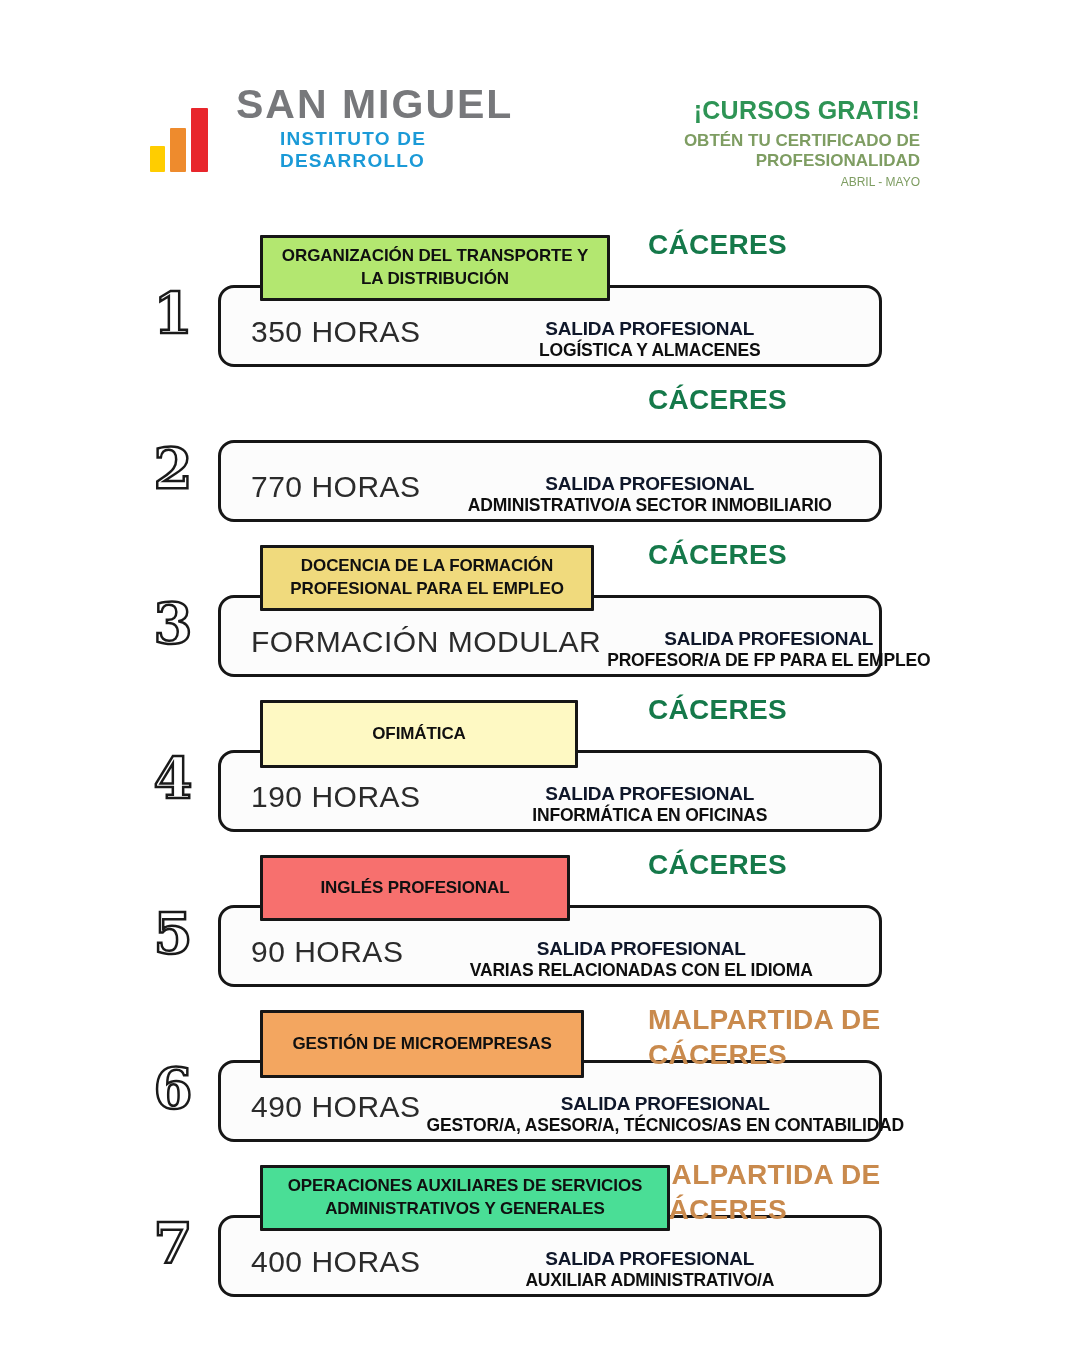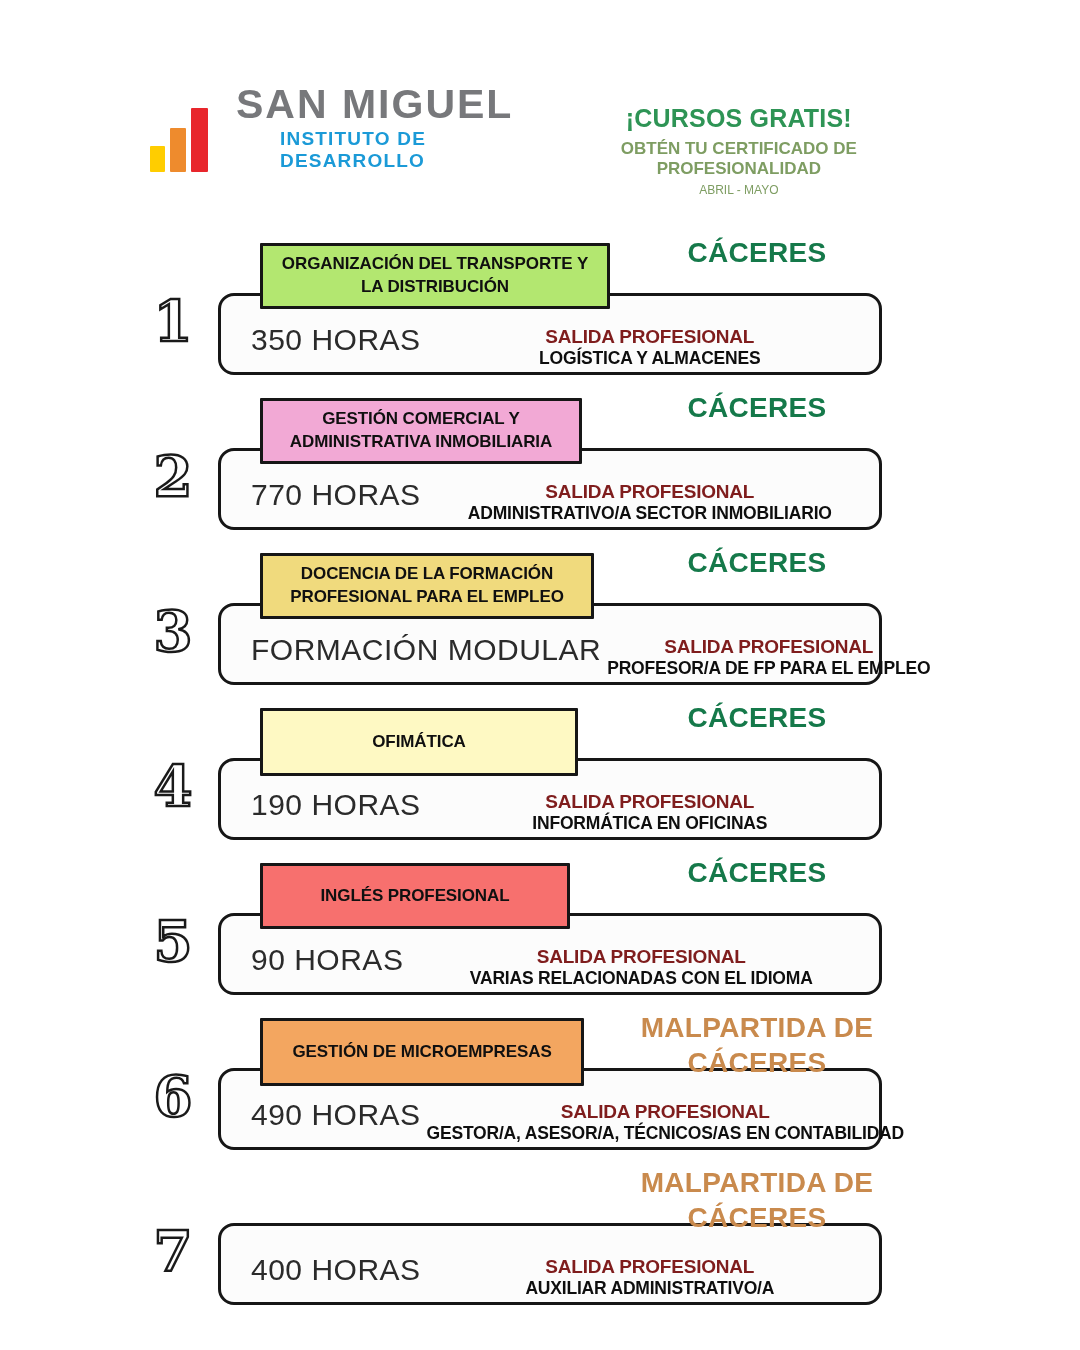--- a/index.html
+++ b/index.html
@@ -12,58 +12,58 @@
   .logo { display:flex; align-items:flex-end;gap:19px; }
   .logo-bars { display:flex; align-items:flex-end; gap:5px; margin-right:9px; }
   .bar { display:block; border-radius:1px; }
   .bar1 { width:15px; height:26px; }
   .bar2 { width:16px; height:44px; }
   .bar3 { width:17px; height:64px; }
   .logo-text { display:flex; flex-direction:column; }
   .logo-name { font-size:41px; font-weight:700; letter-spacing:2px; line-height:1.0; }
   .logo-sub  { font-size:19px; font-weight:700; letter-spacing:1.2px; margin-top:3px; }
 
-  .promo { width:380px; text-align:center; margin-top:20px; }
+  .promo { width:380px; text-align:right; margin-top:12px; }
   .promo-title { font-size:25px; font-weight:800; letter-spacing:0.2px; }
   .promo-sub   { font-size:17px; font-weight:700; margin-top:6px; }
   .promo-dates { font-size:12px; font-weight:400; margin-top:4px; }
 
   
   .courses { margin-top:46px; }
   .row { position:relative; height:155px; width:1080px; }
 
   .num { position:absolute; left:140px; top:50px; width:66px; text-align:center;
     font-family:"DejaVu Serif", serif; font-weight:700; font-size:56px; line-height:1;
     color:#ffffff; -webkit-text-stroke:2.5px #1a1a1a; }
 
   .cbox { position:absolute; left:218px; top:50px; width:664px; height:82px;
     background:#fcfcfc; border:3px solid #161616; border-radius:16px;
     display:flex; align-items:center; }
   .hours { margin-left:30px; margin-top:12px; font-size:30px; font-weight:400;
     color:#2b2b2b; letter-spacing:0.5px; white-space:nowrap; }
   .salida { flex:1; text-align:center; margin-top:10px; padding:0 6px; }
   .salida-label { font-size:19px; font-weight:900; letter-spacing:-0.2px;
-    color:#7f1d1d; line-height:1.25; white-space:nowrap;margin-top:17px; }
+    color:#0f172a; line-height:1.25; white-space:nowrap;margin-top:17px; }
   .salida-text  { font-size:17.5px; font-weight:800; letter-spacing:-0.2px;
     color:#0e0e0e; line-height:1.25; white-space:nowrap; }
 
   .badge { position:absolute; top:0; left:260px; min-height:62px; z-index:2;
     border:3px solid #161616; border-radius:1px;
     display:flex; align-items:center; justify-content:center; text-align:center;
     padding:7px 15px; font-size:17px; font-weight:800; color:#101010;
     line-height:1.35; letter-spacing:-0.1px; }
   .r0 .badge { width:350px; }
   .r1 .badge { width:322px; }
   .r2 .badge { width:334px; }
   .r3 .badge { width:318px; min-height:68px; }
   .r4 .badge { width:310px; min-height:66px; }
   .r5 .badge { width:324px; min-height:68px; }
   .r6 .badge { width:410px; min-height:66px; }
 
-  .loc { position:absolute; top:-8px; left:632px; width:250px; text-align:center;
+  .loc { position:absolute; top:-8px; left:648px; width:250px; 
     font-size:28px; font-weight:800; line-height:1.25; letter-spacing:0.3px; }
 </style>
 </head>
 <body>
 
 <div class="header">
   <div class="logo">
     <div class="logo-bars">
       <span class="bar bar1" style="background-color: rgb(255, 205, 0);"></span>
       <span class="bar bar2" style="background-color: rgb(238, 139, 45);"></span>
@@ -98,21 +98,20 @@
 
   <div class="row r1">
     <div class="num">2</div>
     <div class="cbox">
       <div class="hours">770 HORAS</div>
       <div class="salida">
         <div class="salida-label">SALIDA PROFESIONAL</div>
         <div class="salida-text">ADMINISTRATIVO/A SECTOR INMOBILIARIO</div>
       </div>
     </div>
-    <div class="badge" style="background-color: rgb(242, 169, 213);">GESTIÓN COMERCIAL Y ADMINISTRATIVA INMOBILIARIA</div>
     <div class="loc" style="color: rgb(21, 121, 74);">CÁCERES</div>
   </div>
 
   <div class="row r2">
     <div class="num">3</div>
     <div class="cbox">
       <div class="hours">FORMACIÓN MODULAR</div>
       <div class="salida">
         <div class="salida-label">SALIDA PROFESIONAL</div>
         <div class="salida-text">PROFESOR/A DE FP PARA EL EMPLEO</div>
@@ -163,16 +162,17 @@
 
   <div class="row r6">
     <div class="num">7</div>
     <div class="cbox">
       <div class="hours">400 HORAS</div>
       <div class="salida">
         <div class="salida-label">SALIDA PROFESIONAL</div>
         <div class="salida-text">AUXILIAR ADMINISTRATIVO/A</div>
       </div>
     </div>
+    <div class="badge" style="background-color: rgb(74, 222, 150);">OPERACIONES AUXILIARES DE SERVICIOS ADMINISTRATIVOS Y GENERALES</div>
     <div class="loc" style="color: rgb(201, 138, 77);">MALPARTIDA DE CÁCERES</div>
   </div>
 
 </div>
 
 </body></html>

